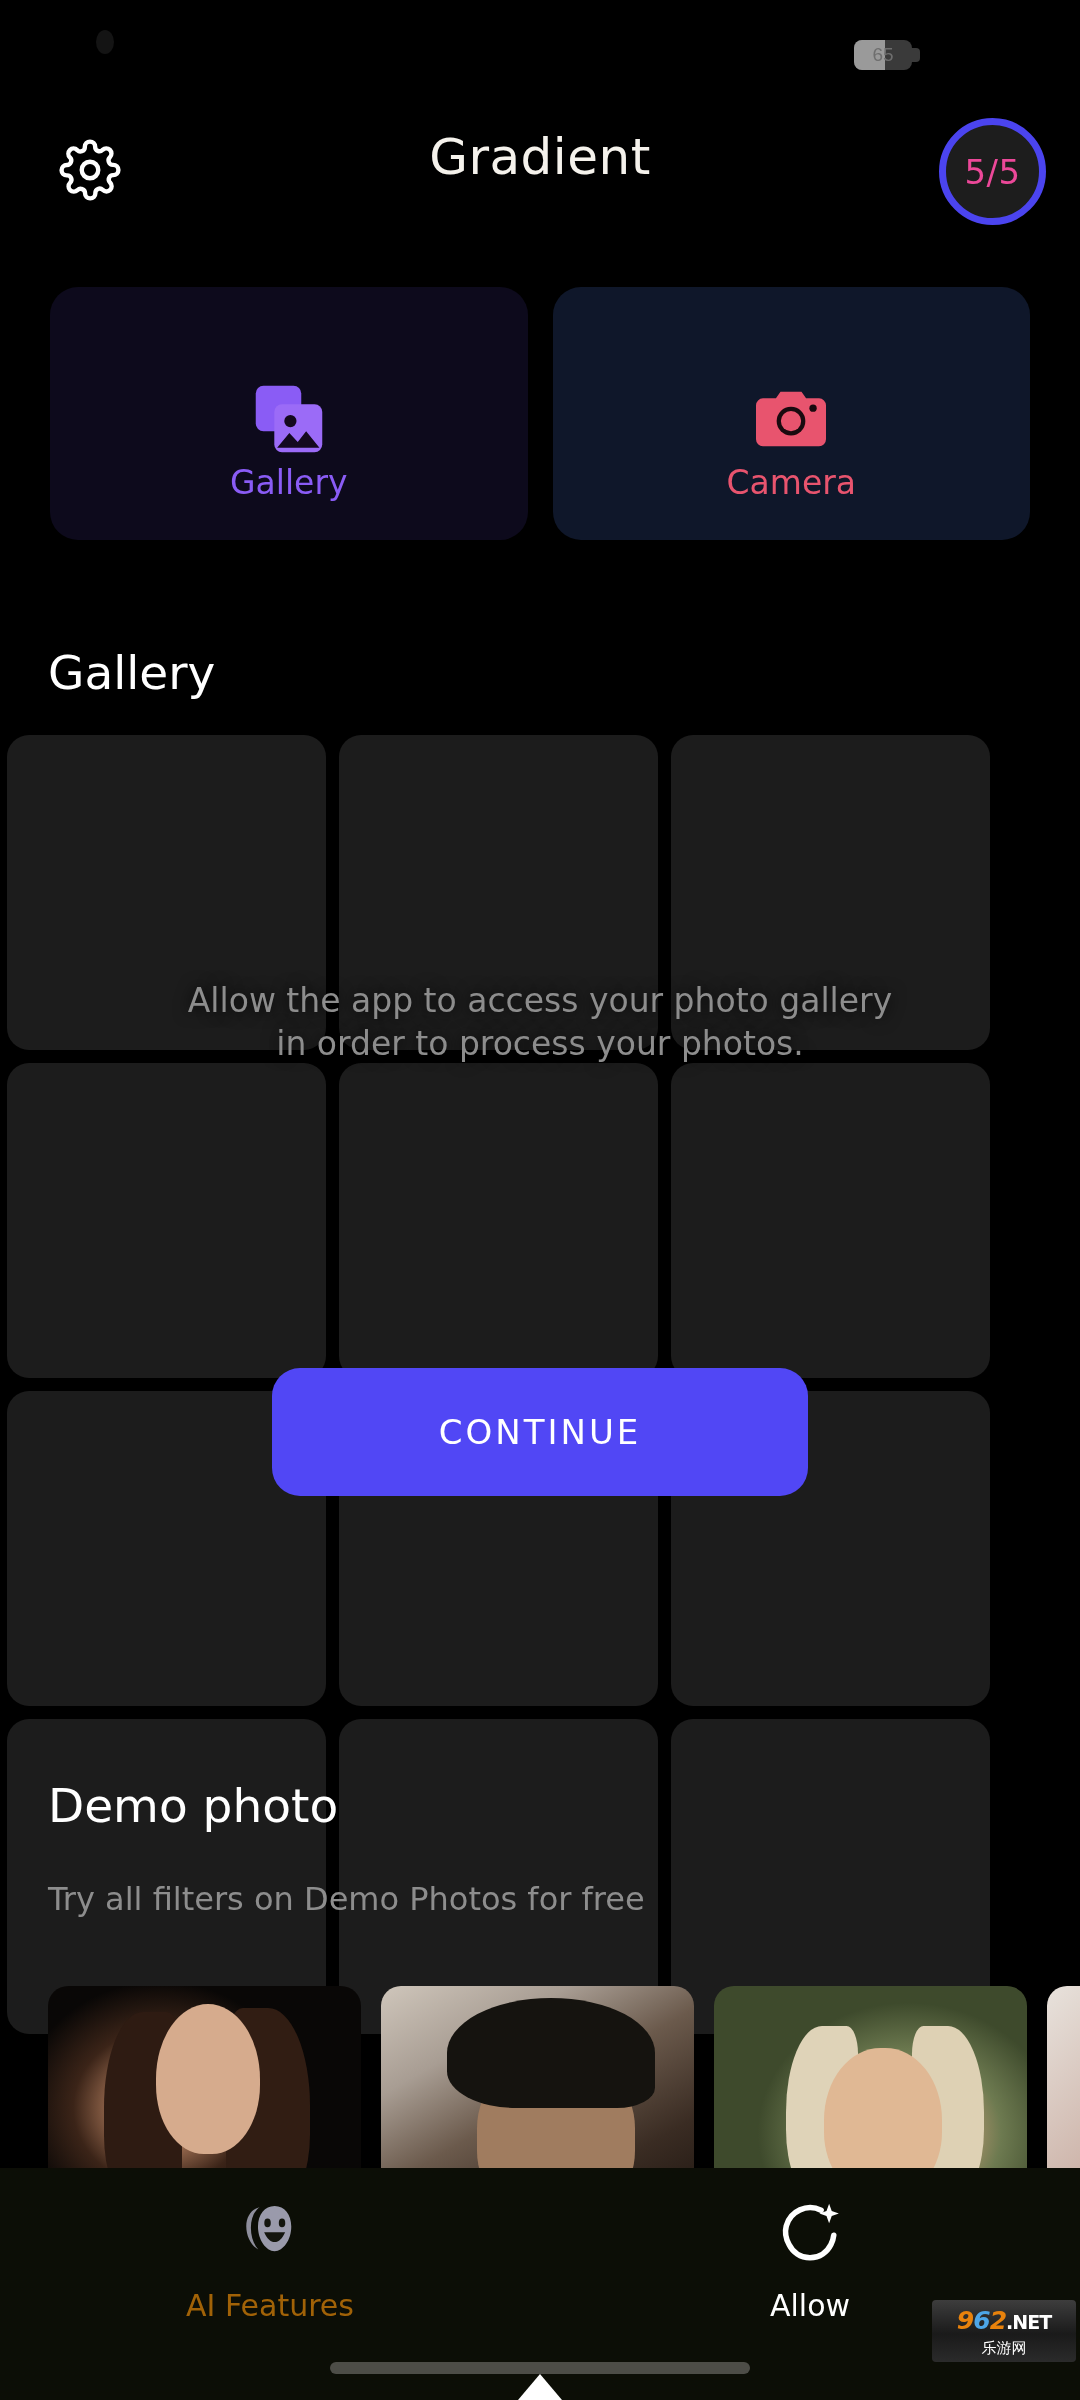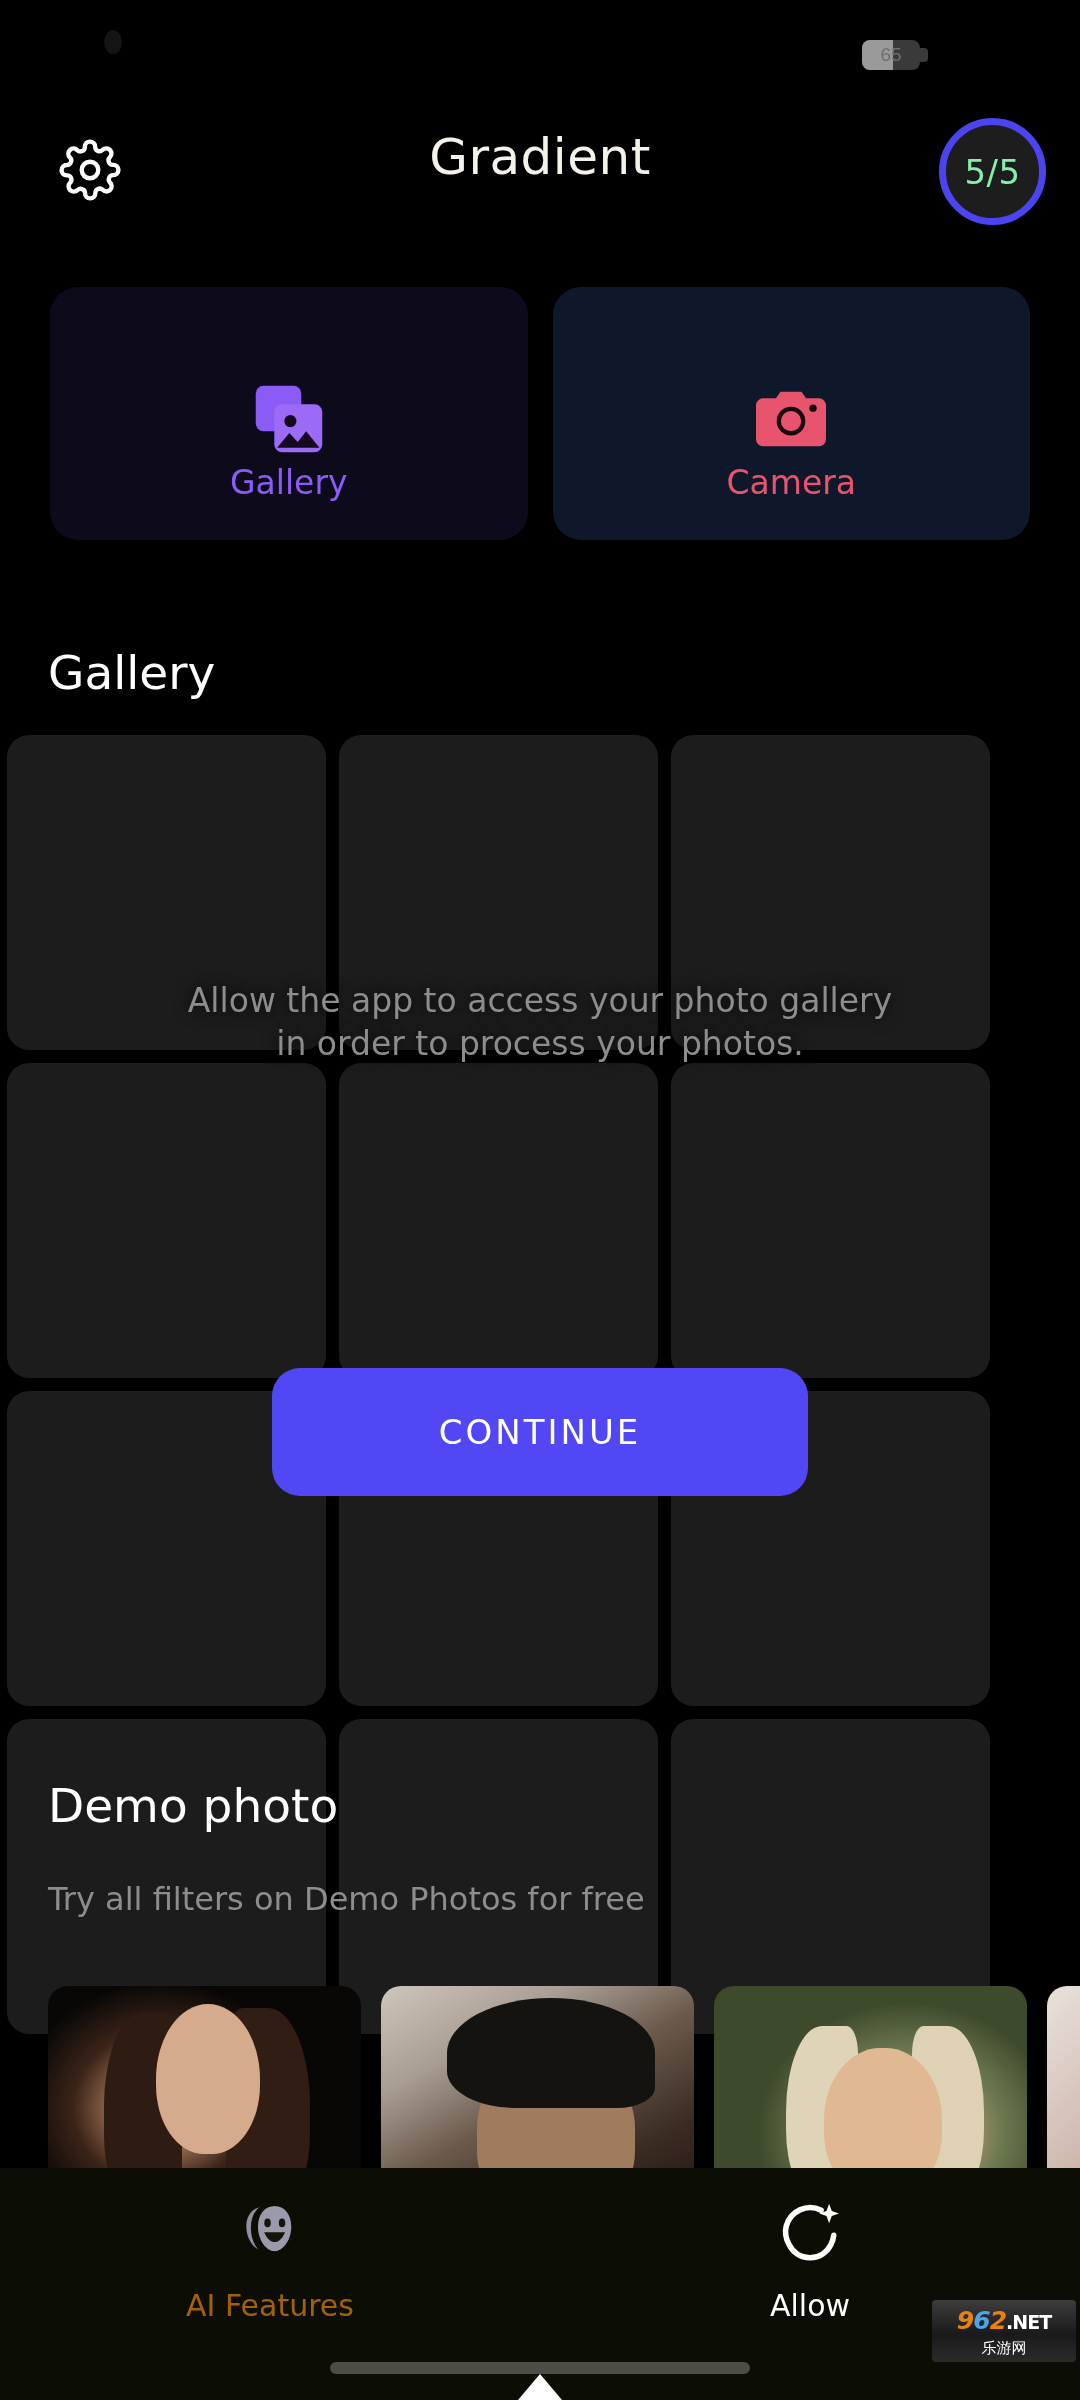--- a/index.html
+++ b/index.html
@@ -14,21 +14,21 @@
 
   body {
     font-family: "DejaVu Sans", sans-serif;
     position: relative;
     color: #ffffff;
   }
 
   
   .status-bar {
     position: absolute;
-    top: 0; left: 16px;
+    top: 0; left: 8px;
     width: 950px;
     height: 90px;
     background: #000;
   }
   .punch-hole {
     position: absolute;
     left: 88px; top: 30px;
     width: 18px; height: 24px;
     border-radius: 50%;
     background: #141414;
@@ -93,21 +93,21 @@
     position: absolute;
     right: 34px; top: 8px;
     width: 107px; height: 107px;
     border-radius: 50%;
     border: 7px solid #4b44ef;
     background: #1d1d1d;
     display: flex; align-items: center; justify-content: center;
   }
   .counter-text {
     font-size: 34px;
-    color: #86efac;
+    color: #ec4899;
     font-family: "DejaVu Sans", sans-serif;
     letter-spacing: 0.5px;
   }
 
   
   .source-row {
     position: absolute;
     top: 287px; left: 50px;
     width: 980px;
     height: 253px;

